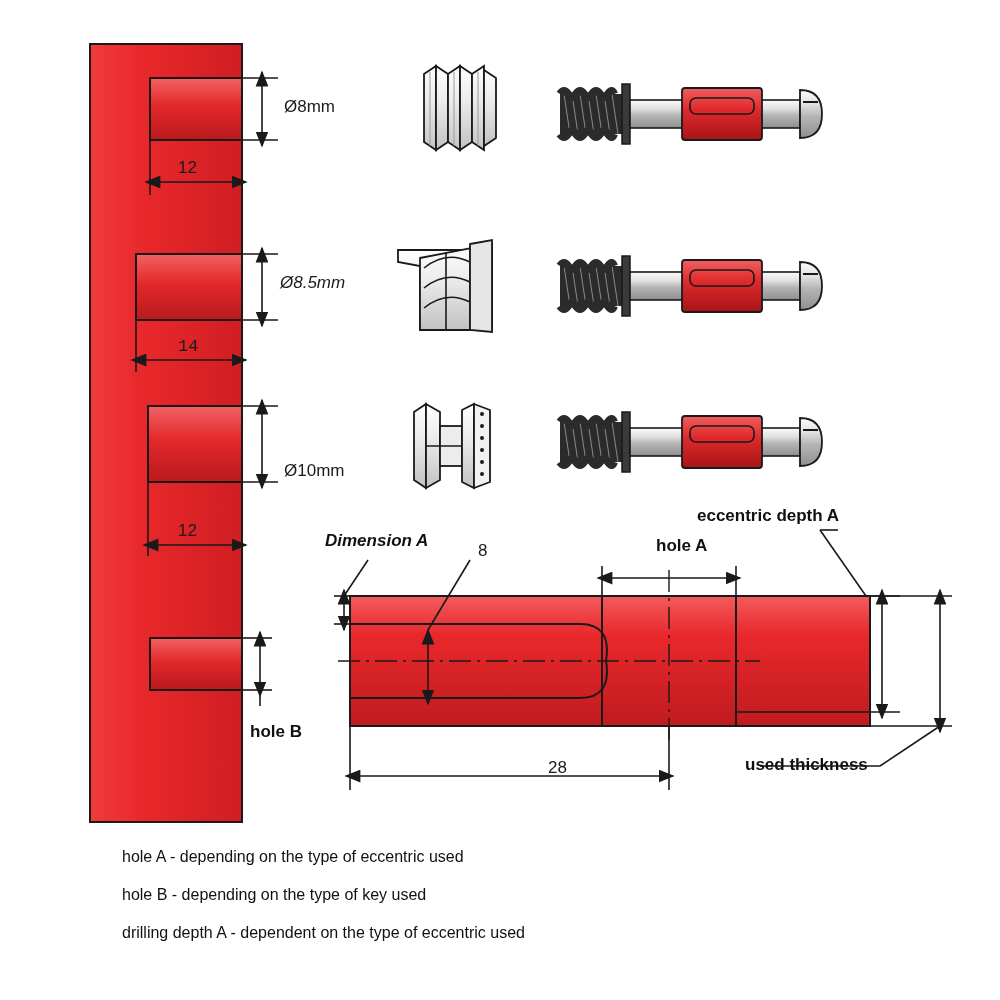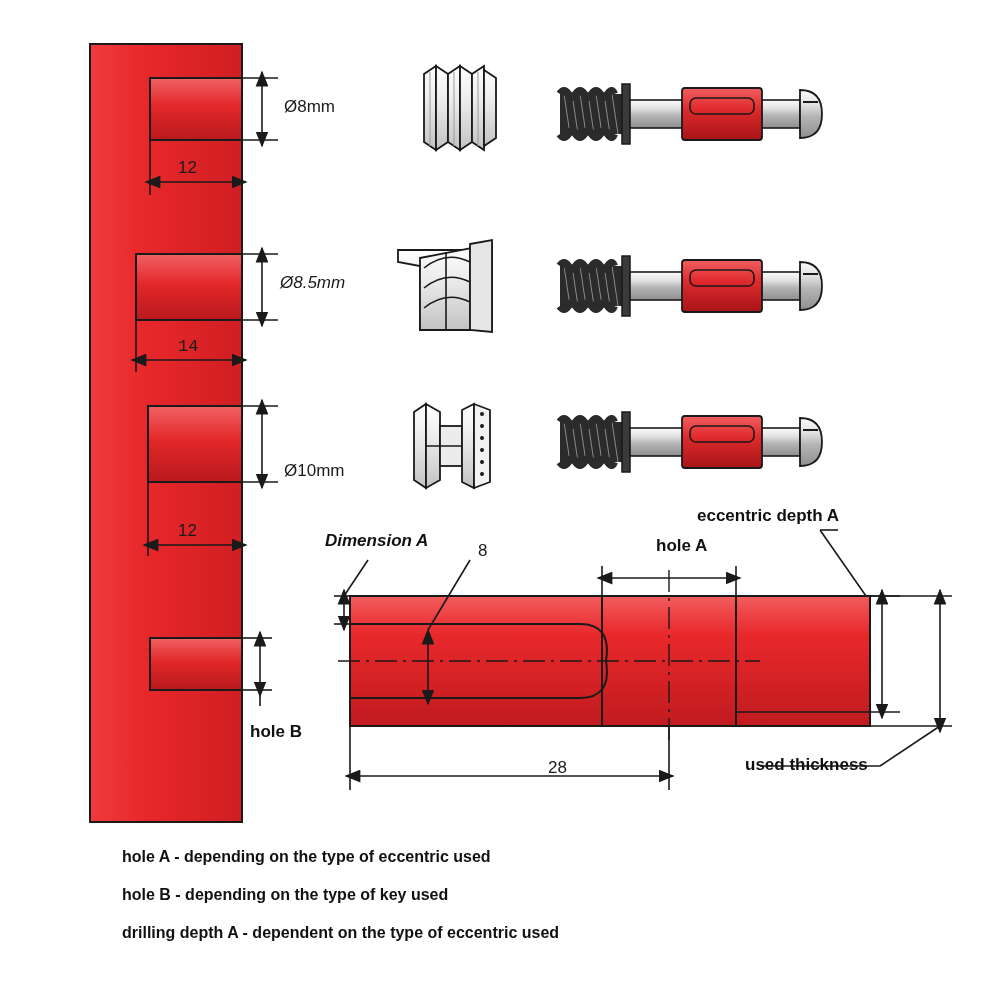--- a/index.html
+++ b/index.html
@@ -8,21 +8,21 @@
     background:#ffffff;
     font-family:"Liberation Sans", sans-serif;
     color:#1a1a1a;
     position:relative;
     overflow:hidden;
   }
   #stage{position:absolute;left:0;top:0;width:1000px;height:1000px;}
   .abs{position:absolute;}
   .lbl-b{font-size:17px;font-weight:bold;color:#111;white-space:nowrap;}
   .dimtxt{font-size:17px;color:#1b1b1b;white-space:nowrap;}
-  .note{font-size:16px;font-weight:bold;color:#111;white-space:nowrap;}
+  .note{font-size:16px;font-weight:normal;color:#111;white-space:nowrap;}
   svg{display:block;overflow:visible;}
 </style>
 </head>
 <body>
 
 <div id="stage">
 
   <svg class="abs" style="left:0;top:0;" width="1000" height="1000" viewBox="0 0 1000 1000">
     <defs>
       <linearGradient id="redPanel" x1="0" y1="0" x2="1" y2="0">

